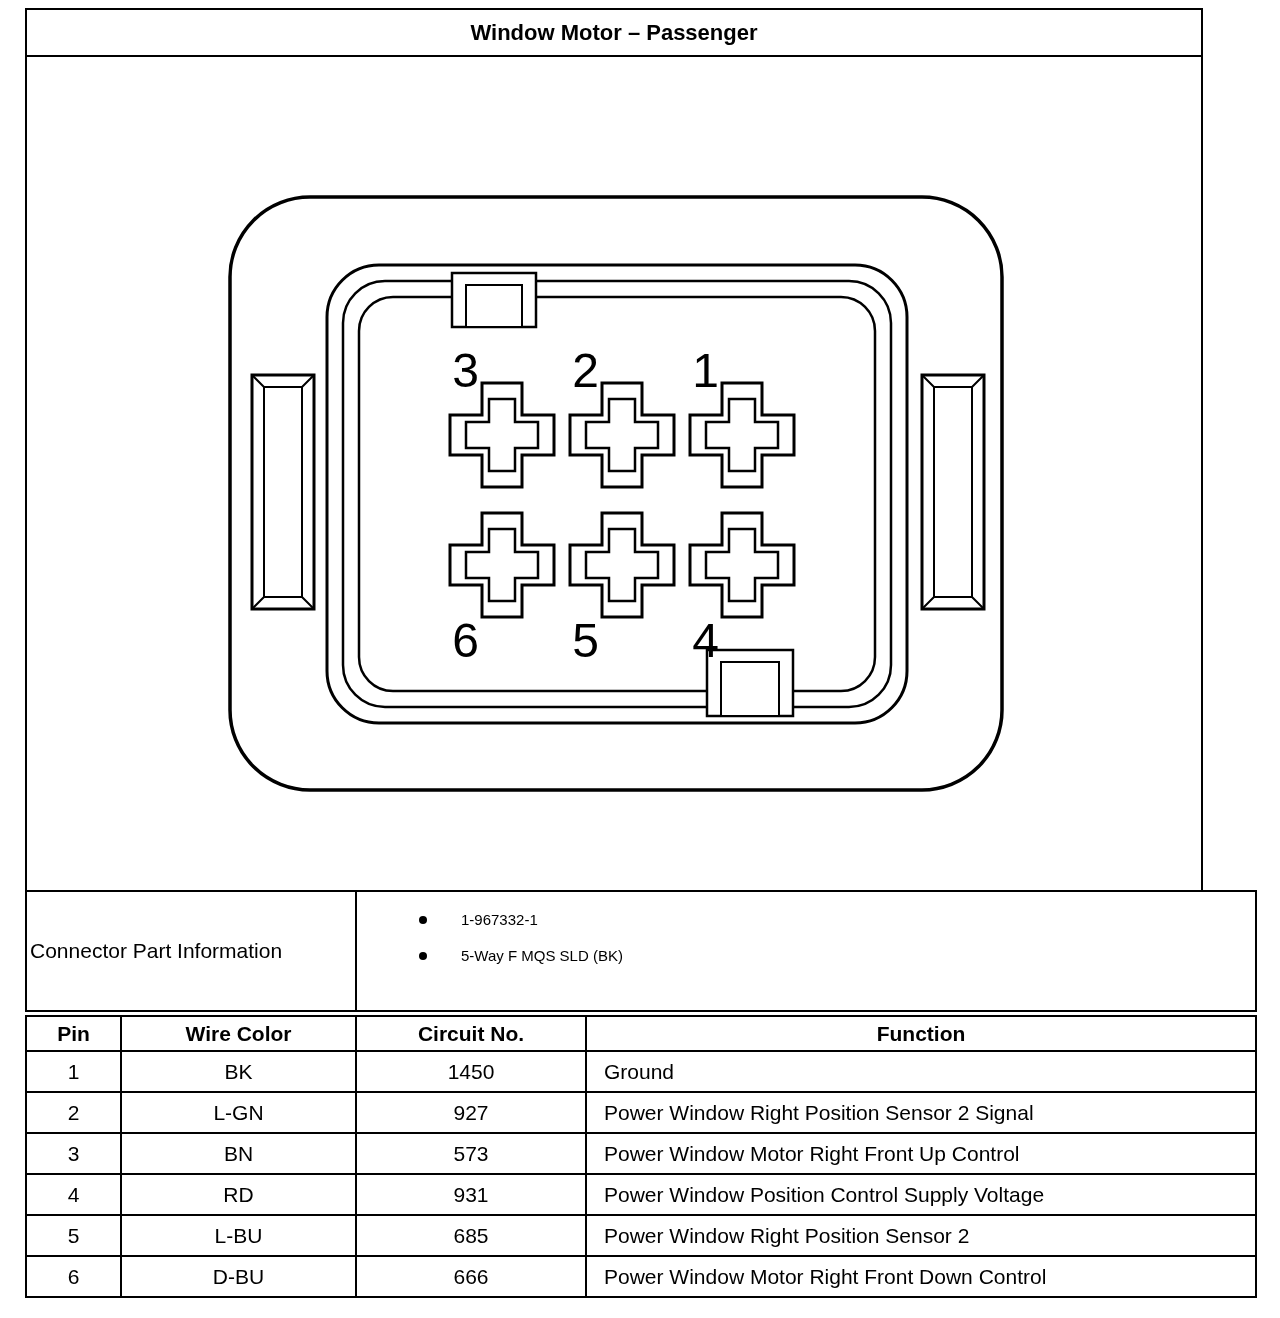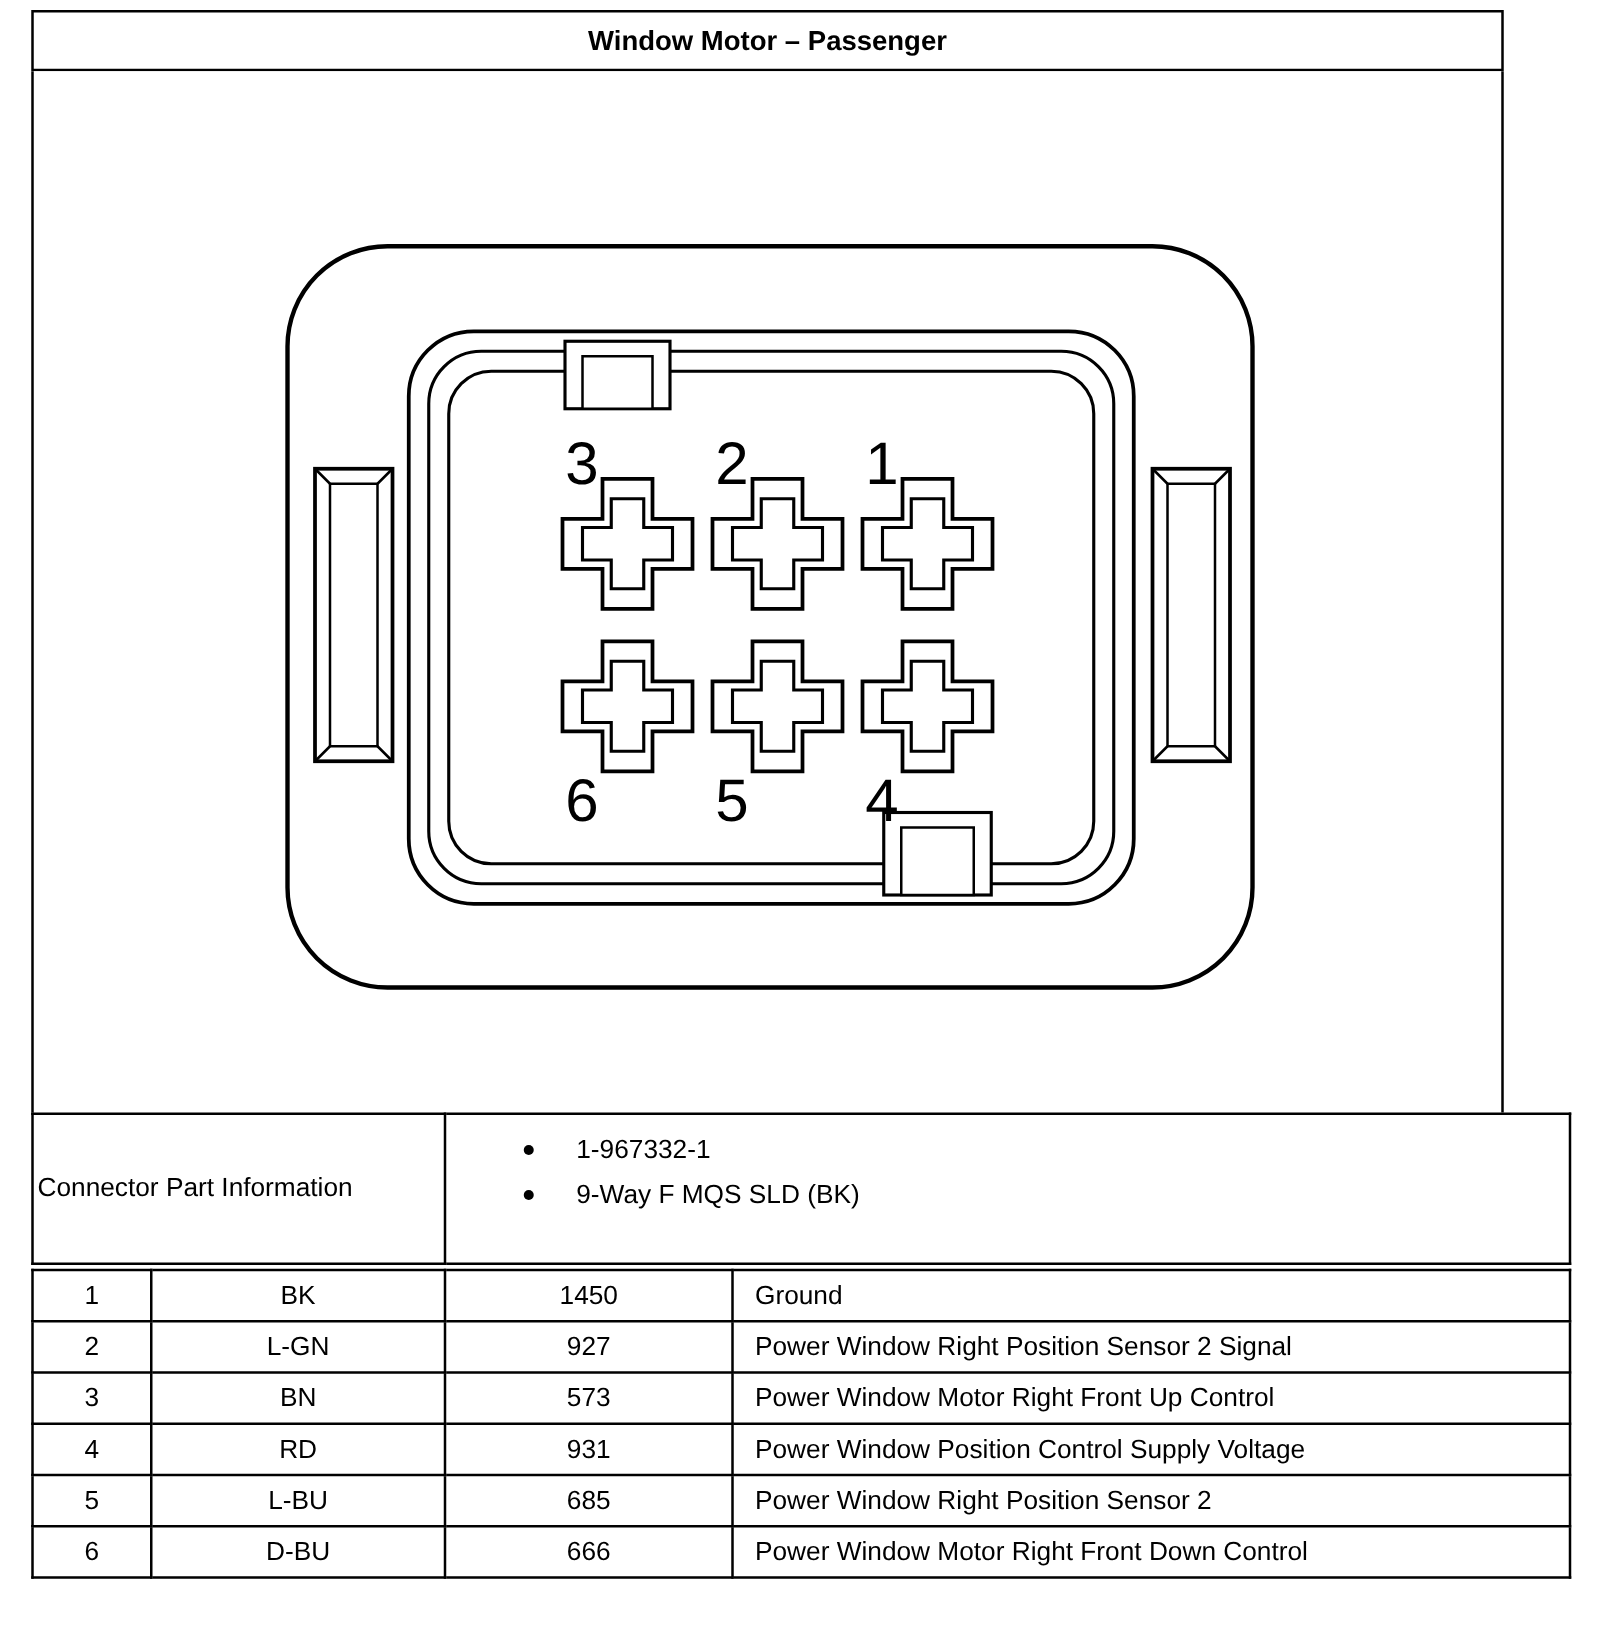--- a/index.html
+++ b/index.html
@@ -35,21 +35,21 @@
   .info-cell-label {
     width: 330px;
     font-weight: normal; font-size: 21px;
     vertical-align: middle;
     padding-left: 3px;
   }
   .info-cell-items { width: 900px; vertical-align: top; padding-top: 10px; }
   .info-cell-items ul { list-style: none; }
   .info-cell-items li {
     display: flex; align-items: center;
-    line-height: 36px; font-size: 21px;
+    line-height: 36px; font-size: 15px;
   }
   .bullet {
     width: 8px; height: 8px; border-radius: 50%;
     background: #000; display: inline-block;
     margin-left: 62px; margin-right: 34px; flex: 0 0 auto;
   }
 
   .pin-table { margin-top: 3px; }
   .pin-table th { height: 35px; font-weight: bold; text-align: center; }
   .pin-table td { height: 41px; text-align: center; }
@@ -116,36 +116,42 @@
         <tr>
       <td class="info-cell-label">Connector Part Information</td>
       <td class="info-cell-items">
         <ul>
           <li>
                 <span class="bullet"></span>
                 <span>1-967332-1</span>
               </li>
           <li>
                 <span class="bullet"></span>
-                <span>9-Way F MQS SLD (BK)</span>
+                <span>5-Way F MQS SLD (BK)</span>
               </li>
         </ul>
       </td>
     </tr>
   </tbody>
     </table>
 
   <table class="pin-table">
     <colgroup>
       <col class="col-pin">
         <col class="col-color">
         <col class="col-circuit">
         <col class="col-fn">
     </colgroup>
     <tbody>
+        <tr>
+      <th>Pin</th>
+      <th>Wire Color</th>
+      <th>Circuit No.</th>
+      <th>Function</th>
+    </tr>
     <tr>
       <td>1</td>
       <td>BK</td>
       <td>1450</td>
       <td class="fn">Ground</td>
     </tr>
     <tr>
       <td>2</td>
       <td>L-GN</td>
       <td>927</td>

